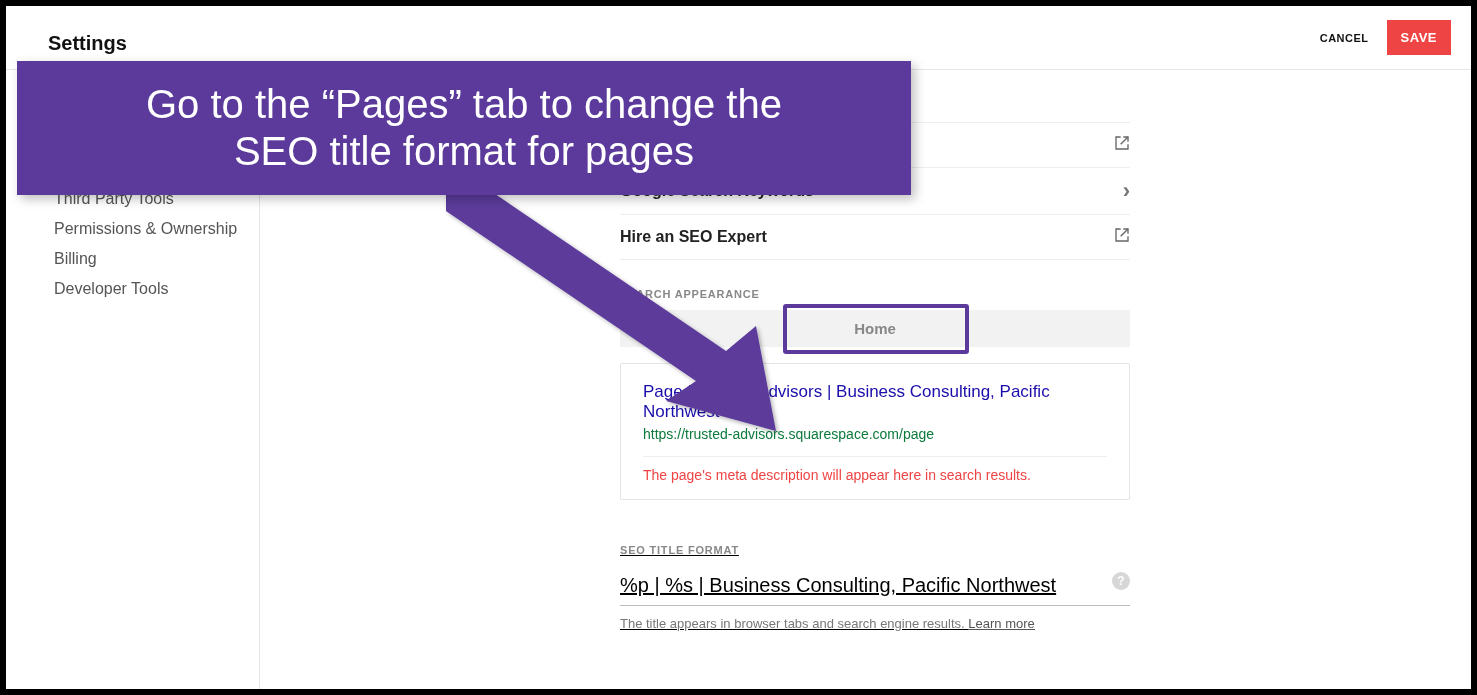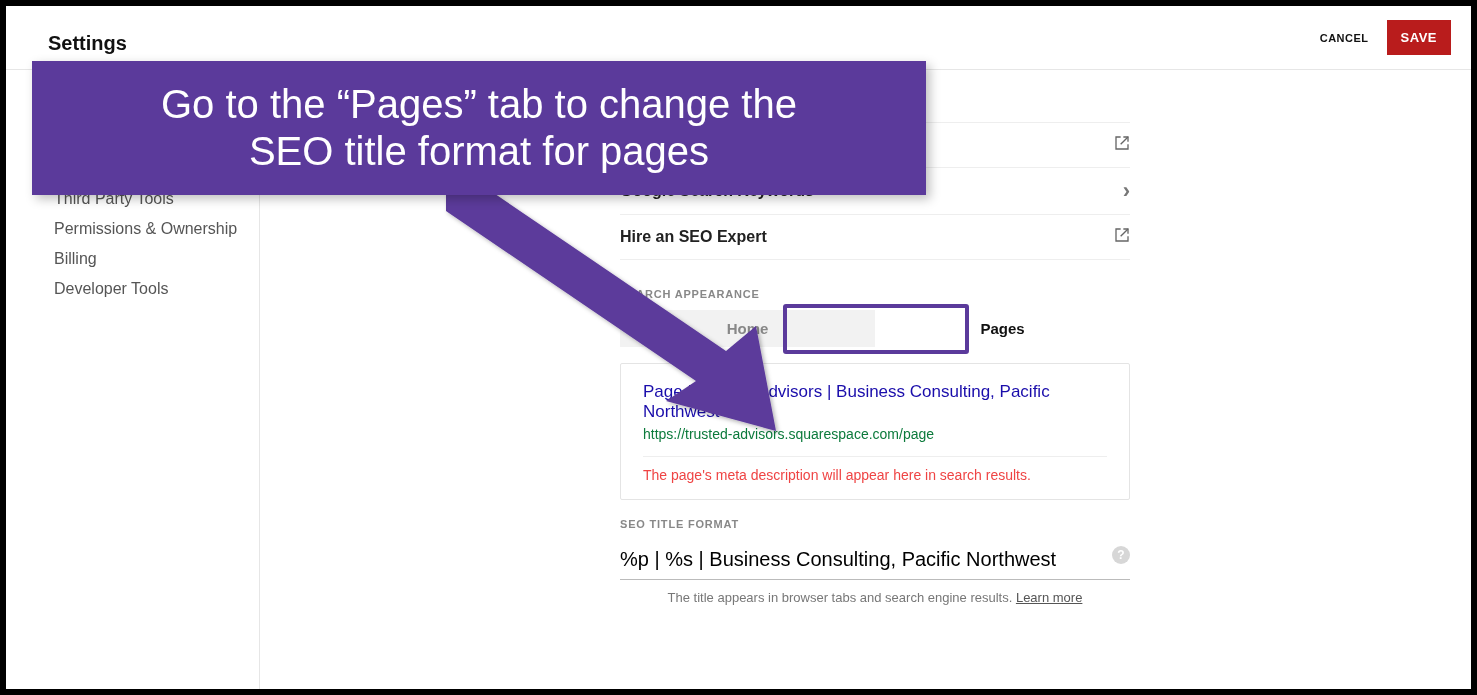--- a/index.html
+++ b/index.html
@@ -4,21 +4,21 @@
 <style>
   * { box-sizing: border-box; margin: 0; padding: 0; }
   html, body { width: 1477px; height: 695px; font-family: -apple-system, BlinkMacSystemFont, "Segoe UI", Helvetica, Arial, sans-serif; }
   body { background: #000; padding: 6px; }
   .app { background: #fff; width: 100%; height: 100%; position: relative; overflow: hidden; }
 
   .topbar { display: flex; justify-content: space-between; align-items: flex-end; padding: 14px 20px 14px 42px; border-bottom: 1px solid #e6e6e6; }
   .topbar-title { font-size: 20px; font-weight: 700; color: #111; }
   .topbar-actions { display: flex; align-items: center; gap: 18px; }
   .btn-cancel { font-size: 11px; font-weight: 700; letter-spacing: 0.5px; color: #111; cursor: pointer; }
-  .btn-save { background: #b91c1c; color: #fff; font-size: 13px; font-weight: 700; letter-spacing: 0.5px; padding: 10px 14px; cursor: pointer; }
+  .btn-save { background: #ef4444; color: #fff; font-size: 13px; font-weight: 700; letter-spacing: 0.5px; padding: 10px 14px; cursor: pointer; }
 
   .body { display: flex; height: calc(100% - 56px); }
 
   .sidebar { width: 254px; border-right: 1px solid #e6e6e6; padding: 18px 0 0 42px; }
   .sidebar-item { font-size: 16px; color: #555; padding: 6px 0; cursor: pointer; margin-left: 6px; }
   .sidebar-item.active { color: #111; font-weight: 700; }
   .sidebar-item.active::after { content: ""; display: block; width: 72px; height: 2px; background: #111; margin-top: 4px; }
   .sidebar-item.cut { color: #555; } 
 
   .main { flex: 1; padding: 30px 60px 0 360px; position: relative; }
@@ -35,29 +35,29 @@
   .tab { flex: 1; text-align: center; padding: 10px 0; font-size: 15px; font-weight: 600; color: #888; background: #f2f2f2; cursor: pointer; }
   .tab.active { background: #fff; color: #111; font-weight: 700; }
   .tab-highlight { position: absolute; border: 4px solid #5b3a9b; border-radius: 3px; pointer-events: none; }
 
   .preview-card { border: 1px solid #e4e4e4; border-radius: 2px; margin-top: 16px; padding: 18px 22px 16px; }
   .preview-title { color: #1a0dab; font-size: 17px; }
   .preview-url { color: #0b7a3b; font-size: 14px; margin-top: 4px; }
   .preview-divider { border: none; border-top: 1px solid #eee; margin: 14px 0 10px; }
   .preview-meta { color: #ef4444; font-size: 14px; }
 
-  .title-format { margin-top: 18px; }
+  .title-format { margin-top: 44px; text-decoration: underline; }
   .title-input-wrap { position: relative; border-bottom: 1px solid #bbb; padding: 8px 28px 8px 0; margin-top: 6px; }
   .title-input { font-size: 20px; color: #000000; outline: none; border: none; width: 100%; }
   .help-icon { position: absolute; right: 0; top: 6px; width: 18px; height: 18px; border-radius: 50%; background: #d7d7d7; color: #fff; font-size: 12px; font-weight: 700; display: flex; align-items: center; justify-content: center; }
-  .title-help { font-size: 13px; color: #777; margin-top: 10px; text-align: center; }
+  .title-help { font-size: 13px; color: #777; margin-top: 10px; }
   .title-help a { color: #555; text-decoration: underline; }
 
   
-  .anno-box { position: absolute; left: 26px; top: 55px; width: 894px; background: #5b3a9b; color: #fff; padding: 20px 44px; text-align: center; box-shadow: 4px 4px 10px rgba(0,0,0,.25); z-index: 50; }
+  .anno-box { position: absolute; left: 11px; top: 55px; width: 894px; background: #5b3a9b; color: #fff; padding: 20px 44px; text-align: center; box-shadow: 4px 4px 10px rgba(0,0,0,.25); z-index: 50; }
   .anno-box .line { font-size: 40px; font-weight: 500; line-height: 1.18; font-family: "Trebuchet MS", "Segoe UI", sans-serif; }
   .arrow-svg { position: absolute; left: 400px; top: 165px; z-index: 40; pointer-events: none; }
 
   .chevron-right::before { content: "›"; font-size: 22px; color: #777; line-height: 1; }
   .ext-icon svg { width: 16px; height: 16px; }
 
   .content-col { width: 510px; }
 </style>
 </head>
 <body>
@@ -112,21 +112,20 @@
                   <path d="M21 14v7H3V3h7"></path>
                 </svg>
             </span>
           </div>
         </div>
 
         <div class="search-appearance">
           <div class="section-label">SEARCH APPEARANCE</div>
           <div class="tabs" style="position:relative;">
             <div class="tab">Home</div>
-            <div class="tab active">Pages</div>
             <div class="tab-highlight" style="left:163px; top:-6px; width:186px; height:50px;"></div>
           </div>
 
           <div class="preview-card">
             <div class="preview-title">Page | Trusted Advisors | Business Consulting, Pacific Northwest</div>
             <div class="preview-url">https://trusted-advisors.squarespace.com/page</div>
             <hr class="preview-divider">
             <div class="preview-meta">The page's meta description will appear here in search results.</div>
           </div>
         </div>

